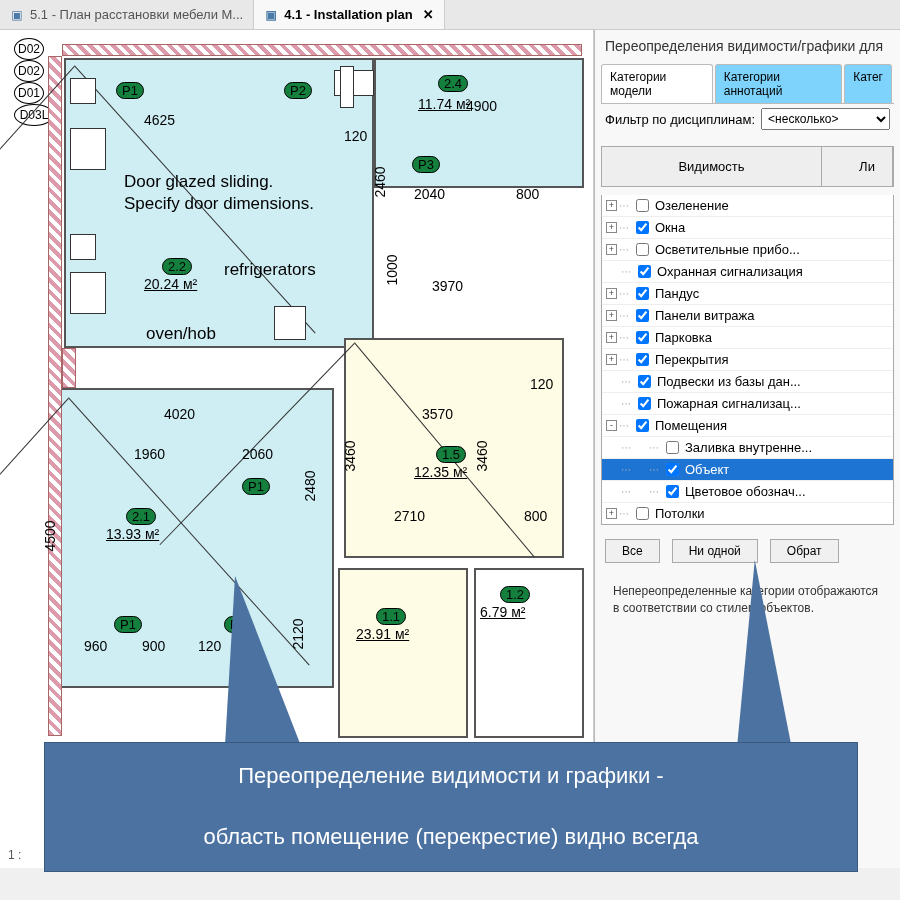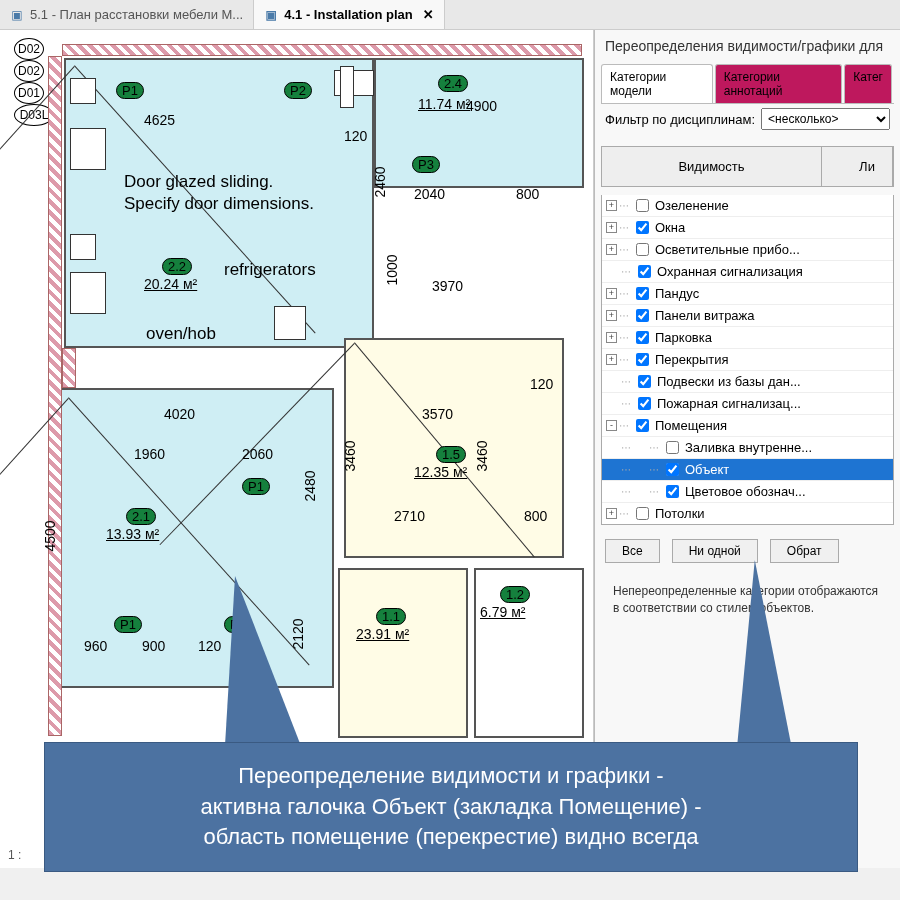--- a/index.html
+++ b/index.html
@@ -106,21 +106,21 @@
   }
   .subtabs {
     display: flex;
     border-bottom: 1px solid #bbb;
     margin: 6px 6px 0;
   }
   .subtab {
     padding: 5px 8px;
     border: 1px solid #bbb;
     border-bottom: none;
-    background: #be185d;
+    background: #7dd3fc;
     font-size: 12px;
     margin-right: 2px;
     border-radius: 3px 3px 0 0;
   }
   .subtab.active { background: #fff; font-weight: 500; }
   .chkrow { display:flex; align-items:center; gap:6px; margin: 10px; }
   .filterrow { display:flex; align-items:center; gap:6px; margin: 4px 10px 8px; }
   .filterrow select { flex:1; font-size:12px; padding:2px; }
   .treehead {
     display:flex; border: 1px solid #aaa; background:#eee;
@@ -421,16 +421,16 @@
     </div>
     <div class="desc">Непереопределенные категории отображаются в соответствии со стилем объектов.</div>
   </div>
 </div>
 
 <div class="callout-arrow ca1"></div>
 <div class="callout-arrow ca2"></div>
 <div class="callout">
   <div>
     <span>Переопределение видимости и графики -</span><br>
-    <span>активна галочка Объект (закладка Помещение) -</span><br>
+    <br>
     <span>область помещение (перекрестие) видно всегда</span>
   </div>
 </div>
 
 </body></html>

